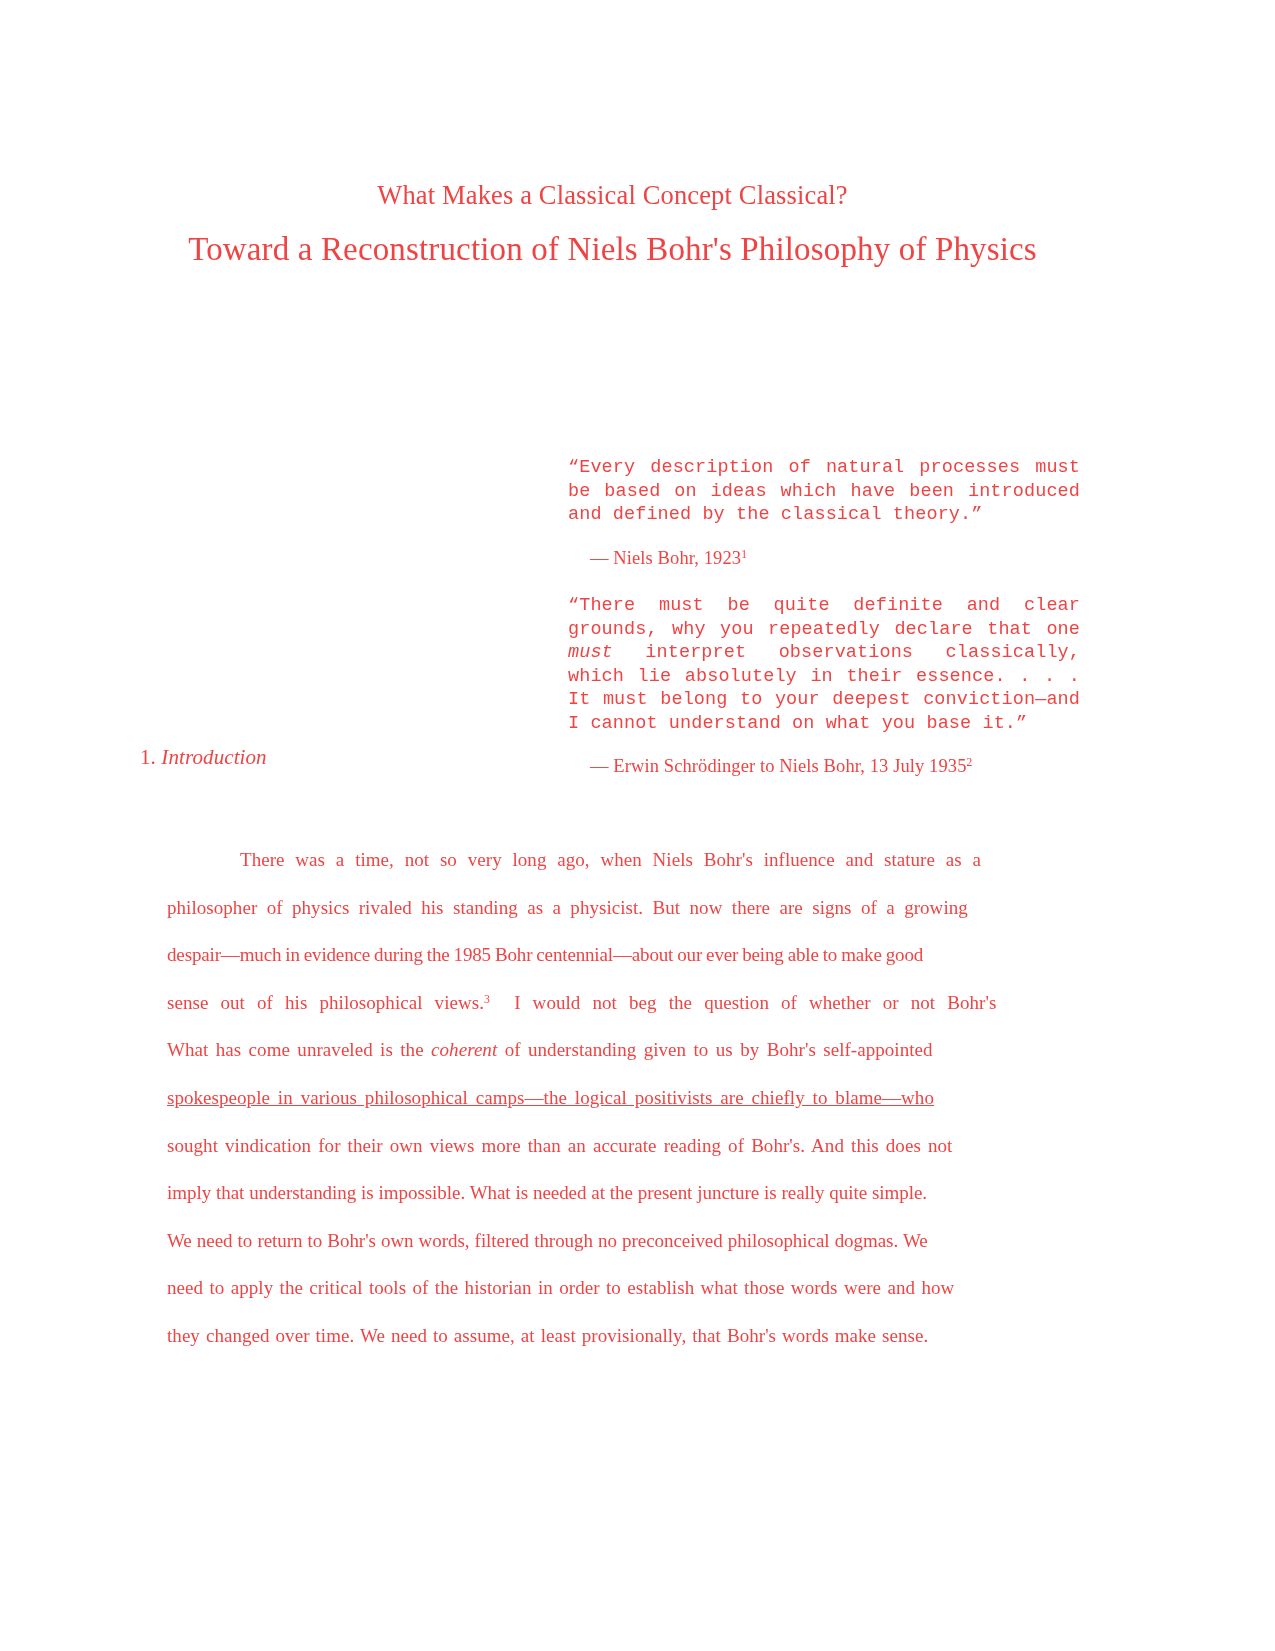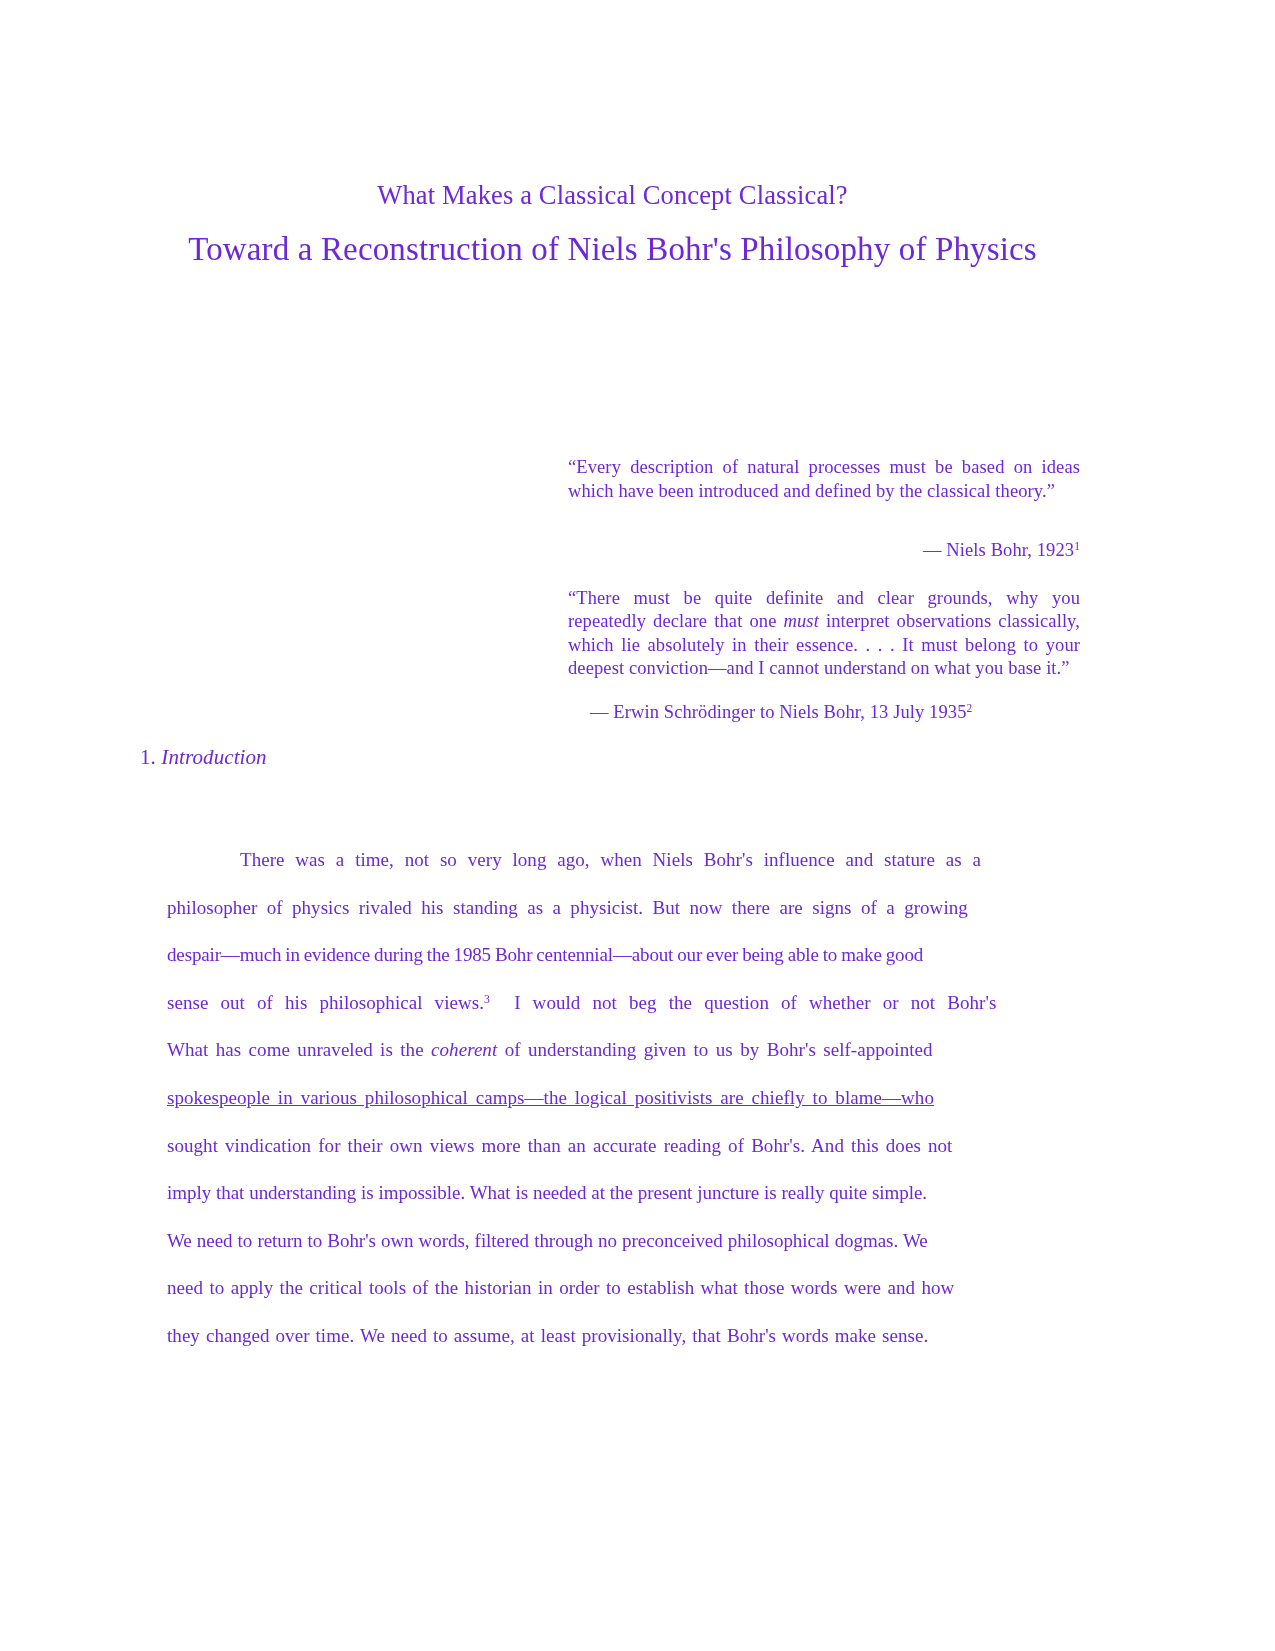--- a/index.html
+++ b/index.html
@@ -7,21 +7,21 @@
     padding: 0;
     background: #ffffff;
   }
   .page {
     position: relative;
     width: 1275px;
     height: 1651px;
     background: #ffffff;
     margin: 0 auto;
     font-family: "Liberation Serif", "DejaVu Serif", serif;
-    color: #6d28d9;
+    color: #ef4444;
     overflow: hidden;
   }
 
   
   .title-block {
     position: absolute;
     left: 135px;
     top: 178px;
     width: 955px;
     text-align: center;
@@ -58,27 +58,27 @@
     left: 568px;
     top: 456px;
     width: 512px;
     font-size: 18.5px;
   }
   .quote-text {
     text-align: justify;
     text-align-last: left;
     line-height: 23.5px;
     letter-spacing: 0.1px;
+    font-family: Liberation Mono, monospace;
   }
   .quote-attrib {
-    margin-top: 36px;
+    margin-top: 20px;
     padding-left: 22px;
     line-height: 23.5px;
     letter-spacing: 0.1px;
-    text-align: right;
   }
   .quote-two { margin-top: 24px; }
   .quote-attrib-two {
     margin-top: 20px;
     padding-left: 22px;
     line-height: 23.5px;
     letter-spacing: 0.1px;
     white-space: nowrap;
   }
   sup {

